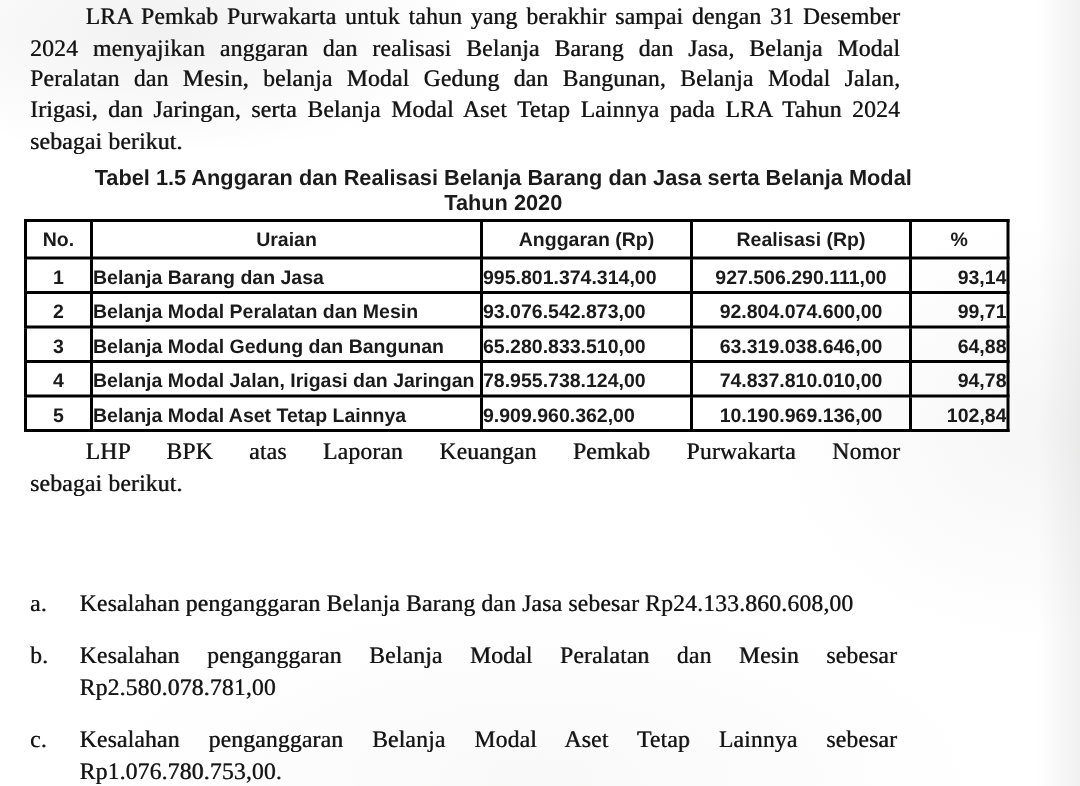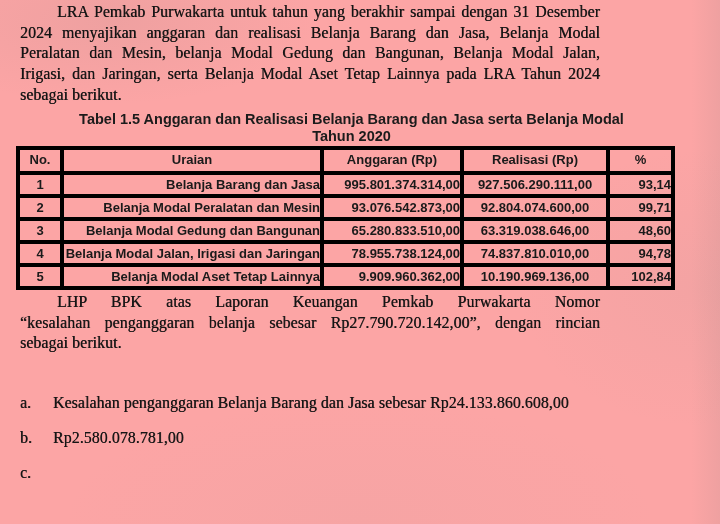--- a/index.html
+++ b/index.html
@@ -1,18 +1,18 @@
 <!DOCTYPE html>
 <html><head>
 <meta charset="utf-8">
 <style>
   html,body { margin:0; padding:0; background:#e9e9e7; }
   .page {
     position:relative; width:720px; height:524px;
-    background:#fca5a5; overflow:hidden;
+    background:#ffffff; overflow:hidden;
     font-family:"Liberation Serif", serif; color:#141414;
   }
   .page::before {
     content:""; position:absolute; inset:0; pointer-events:none;
     background:
       radial-gradient(ellipse 300px 120px at 15% 4%, rgba(120,120,118,0.10), rgba(0,0,0,0) 70%),
       radial-gradient(ellipse 260px 200px at 97% 55%, rgba(140,140,138,0.08), rgba(0,0,0,0) 70%),
       radial-gradient(ellipse 400px 160px at 50% 99%, rgba(150,150,148,0.06), rgba(0,0,0,0) 75%),
       linear-gradient(to right, rgba(0,0,0,0) 96%, rgba(120,120,118,0.10) 100%);
   }
@@ -21,42 +21,42 @@
     font-size:15.8px; line-height:20.7px; letter-spacing:0.1px;
     text-shadow:0.4px 0 0 rgba(20,20,20,0.75);
   }
   .para-1 { top:2px; }
   .para-2 { top:292px; }
   .jl { text-align:justify; text-align-last:justify; }
   .jl.last { text-align-last:left; }
   .jl.indent { padding-left:37px; }
 
   .table-title {
-    position:absolute; left:24px; top:111px; width:655px;
+    position:absolute; left:8px; top:111px; width:655px;
     text-align:center;
     font-family:"Liberation Sans", sans-serif; font-weight:bold;
     font-size:14.5px; line-height:16.5px; color:#1b1b1b;
   }
 
   table.budget {
     position:absolute; left:16px; top:146px; width:655px;
     border-collapse:collapse; table-layout:fixed;
     font-family:"Liberation Sans", sans-serif; font-weight:bold;
     font-size:13px; color:#1a1a1a;
   }
   table.budget th, table.budget td {
-    border:4px solid #000000; vertical-align:bottom;
+    border:2px solid #000000; vertical-align:bottom;
     padding:0 0 2px 0; overflow:hidden; white-space:nowrap;
   }
   table.budget thead tr { height:25px; }
   table.budget tbody tr { height:23px; }
   table.budget th { text-align:center; padding-bottom:4px; }
   td.c-no   { text-align:center; }
-  td.c-uraian { text-align:right; padding-left:8px; }
-  td.c-ang  { text-align:right; padding-right:12px;margin-left:21px; }
+  td.c-uraian { text-align:left; padding-left:8px; }
+  td.c-ang  { padding-right:12px;margin-left:21px; }
   td.c-real { text-align:center; padding-right:14px; }
   td.c-pct  { text-align:right; }
 
   .findings {
     position:absolute; left:20px; top:392px; width:578px;
     font-size:15.8px; line-height:21px; letter-spacing:0.1px;
     text-shadow:0.4px 0 0 rgba(20,20,20,0.75);
   }
   .finding { display:flex; margin-bottom:14px; }
   .f-label { flex:0 0 33px; width:33px; }
@@ -110,58 +110,60 @@
           <td class="c-uraian">Belanja Modal Peralatan dan Mesin</td>
           <td class="c-ang">93.076.542.873,00</td>
           <td class="c-real">92.804.074.600,00</td>
           <td class="c-pct">99,71</td>
         </tr>
         <tr>
           <td class="c-no">3</td>
           <td class="c-uraian">Belanja Modal Gedung dan Bangunan</td>
           <td class="c-ang">65.280.833.510,00</td>
           <td class="c-real">63.319.038.646,00</td>
-          <td class="c-pct">48,60</td>
+          <td class="c-pct">64,88</td>
         </tr>
         <tr>
           <td class="c-no">4</td>
           <td class="c-uraian">Belanja Modal Jalan, Irigasi dan Jaringan</td>
           <td class="c-ang">78.955.738.124,00</td>
           <td class="c-real">74.837.810.010,00</td>
           <td class="c-pct">94,78</td>
         </tr>
         <tr>
           <td class="c-no">5</td>
           <td class="c-uraian">Belanja Modal Aset Tetap Lainnya</td>
           <td class="c-ang">9.909.960.362,00</td>
           <td class="c-real">10.190.969.136,00</td>
           <td class="c-pct">102,84</td>
         </tr>
       </tbody>
   </table>
 
   <div class="para para-2">
       <div class="jl indent">LHP BPK atas Laporan Keuangan Pemkab Purwakarta Nomor</div>
-      <div class="jl">“kesalahan penganggaran belanja sebesar Rp27.790.720.142,00”, dengan rincian</div>
       <div class="jl last">sebagai berikut.</div>
     </div>
 
   <div class="findings">
       <div class="finding">
         <div class="f-label">a.</div>
         <div class="f-text">
           <div class="jl last">Kesalahan penganggaran Belanja Barang dan Jasa sebesar Rp24.133.860.608,00</div>
         </div>
       </div>
       <div class="finding">
         <div class="f-label">b.</div>
         <div class="f-text">
+          <div class="jl">Kesalahan penganggaran Belanja Modal Peralatan dan Mesin sebesar</div>
           <div class="jl last">Rp2.580.078.781,00</div>
         </div>
       </div>
       <div class="finding">
         <div class="f-label">c.</div>
         <div class="f-text">
+          <div class="jl">Kesalahan penganggaran Belanja Modal Aset Tetap Lainnya sebesar</div>
+          <div class="jl last">Rp1.076.780.753,00.</div>
         </div>
       </div>
     </div>
 
 </div>
 
 </body></html>

